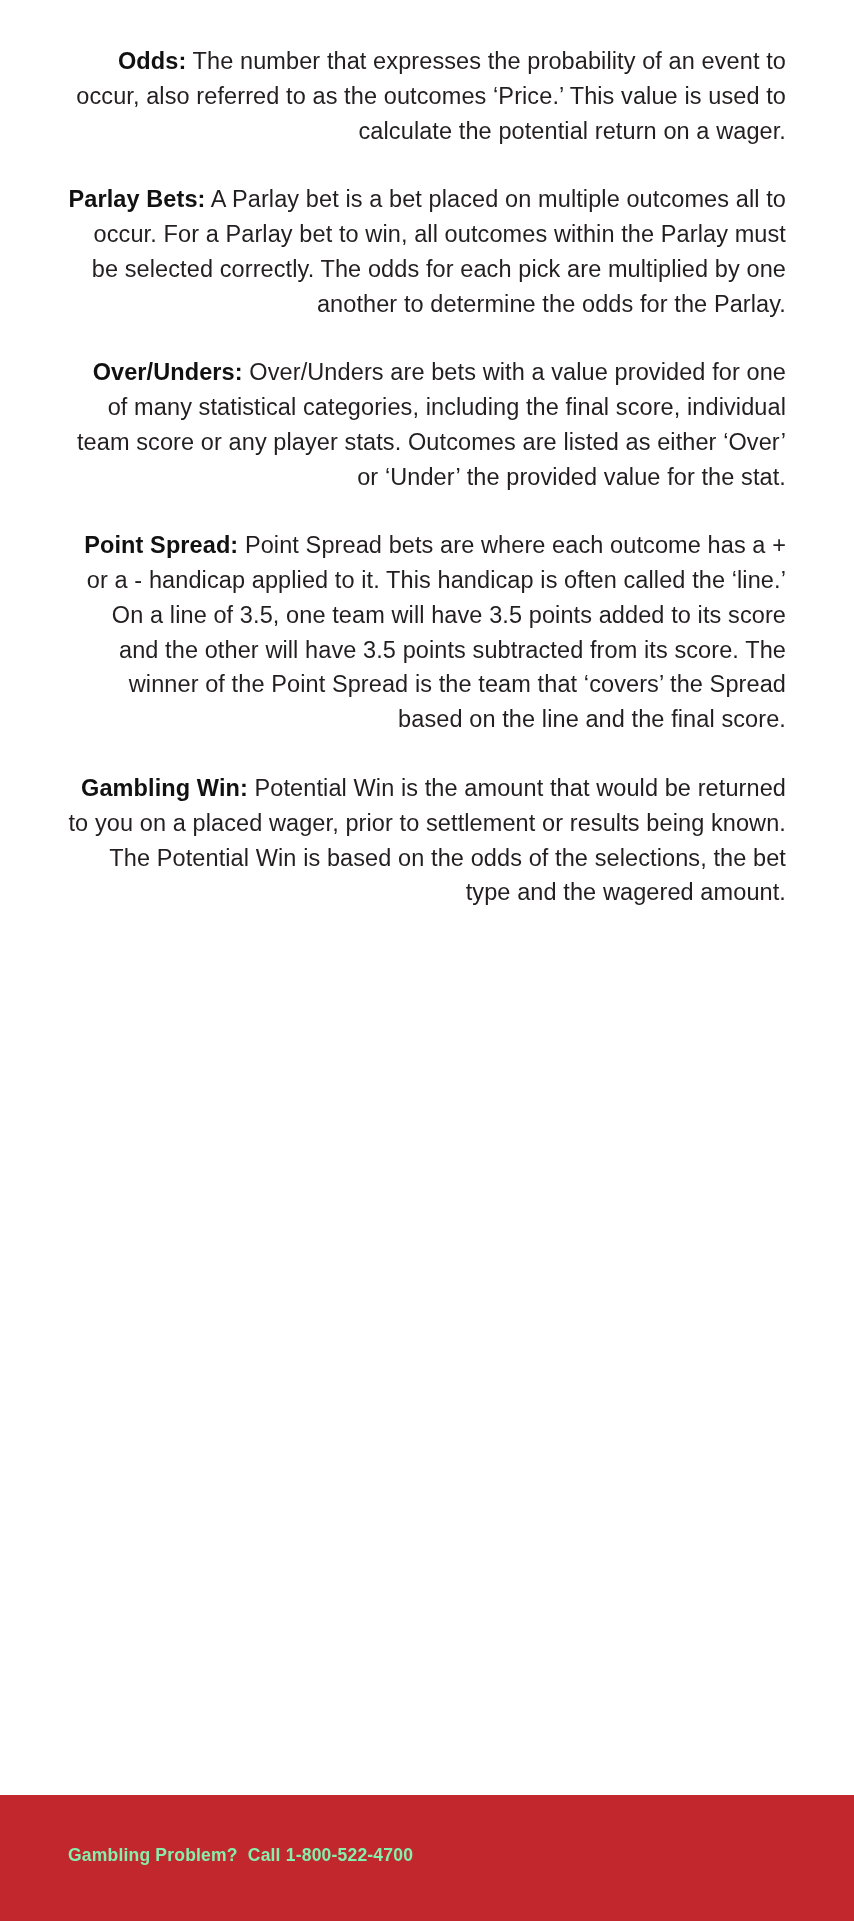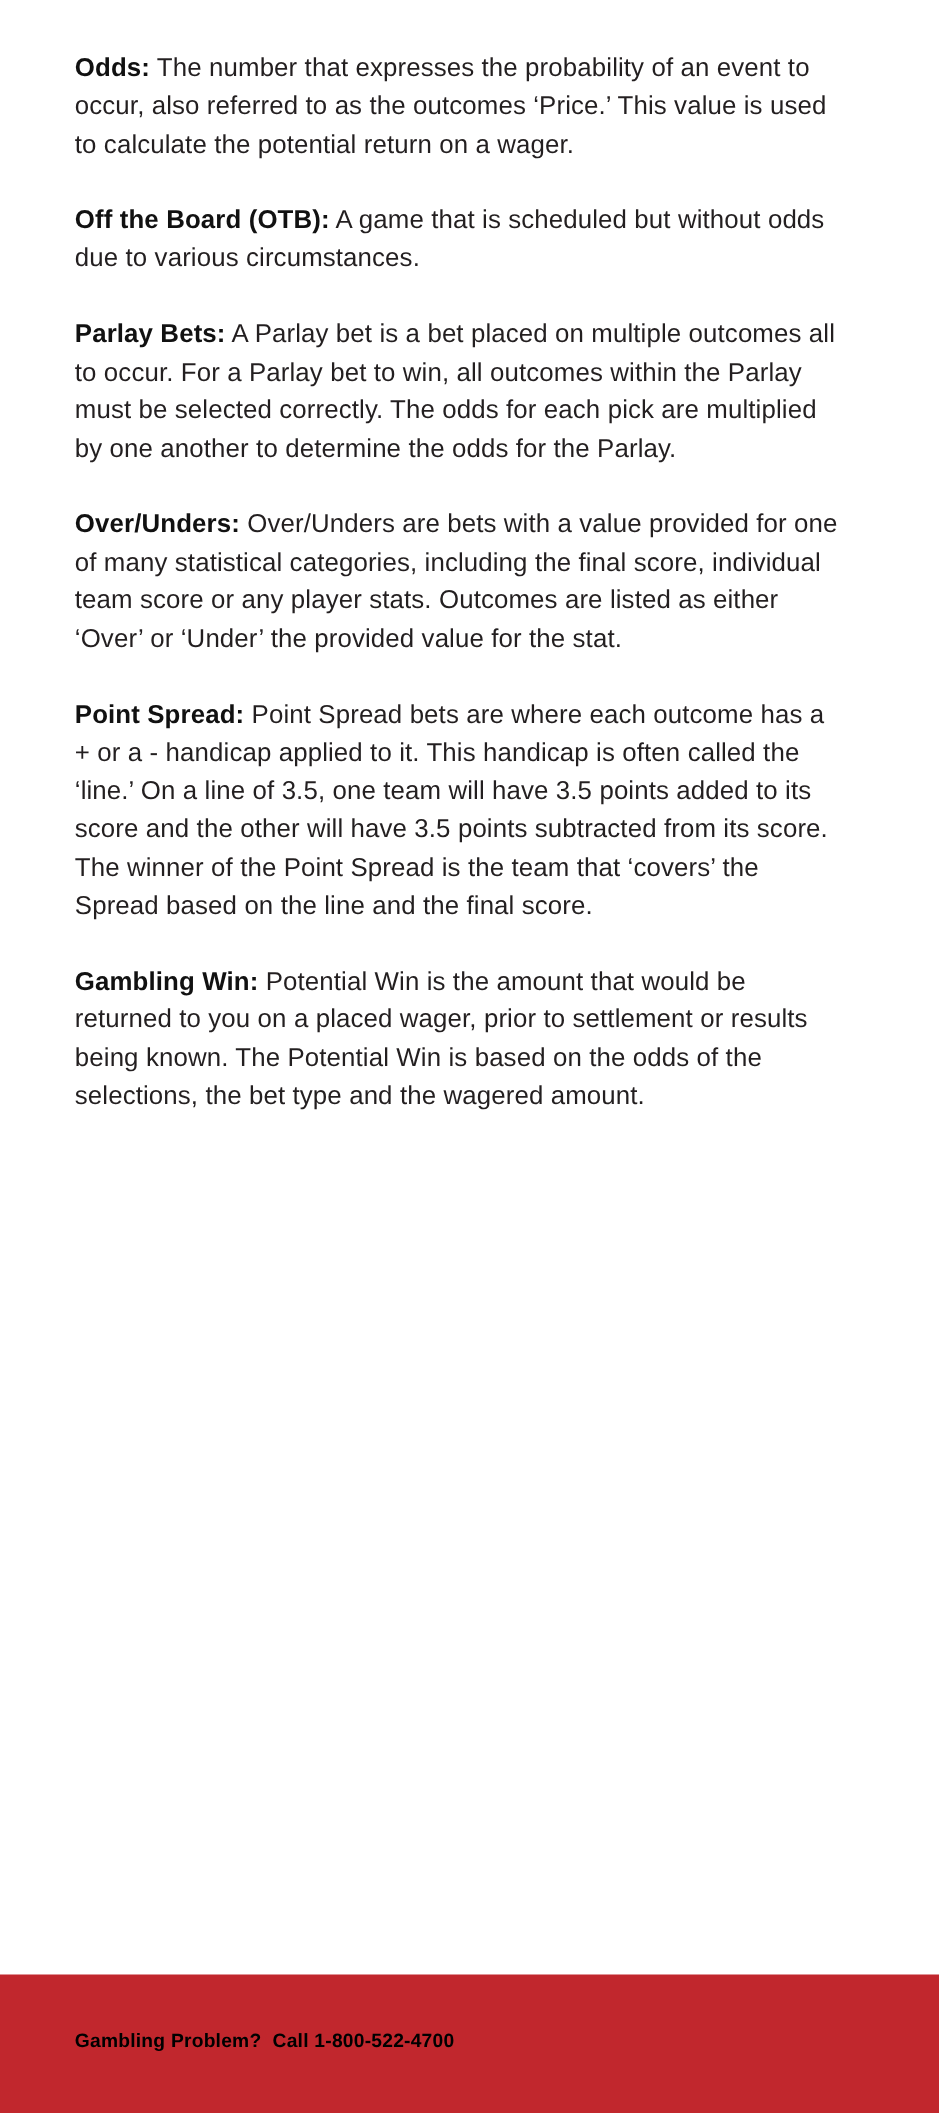--- a/index.html
+++ b/index.html
@@ -16,22 +16,23 @@
   }
   .page {
     width: 854px;
     min-height: 1921px;
     box-sizing: border-box;
     display: flex;
     flex-direction: column;
     background: #ffffff;
   }
   .glossary {
-    padding: 44px 92px 0 68px;
+    padding: 44px 68px 0 68px;
     flex: 1 1 auto;
+    text-align: right;
   }
   .entry {
     margin: 0 0 34px 0;
     font-size: 23.5px;
     line-height: 1.48;
     color: #231f20;
     letter-spacing: 0.1px;
   }
   .entry:last-child {
     margin-bottom: 0;
@@ -42,21 +43,21 @@
   }
   .definition {
     font-weight: normal;
   }
   .spacer {
     flex: 1 1 auto;
     min-height: 90px;
   }
   .footer {
     background: #c1272d;
-    color: #000000;
+    color: #86efac;
     padding: 46px 88px 52px 68px;
     box-sizing: border-box;
   }
   .footer-line {
     font-size: 17.5px;
     font-weight: bold;
     line-height: 1.6;
     letter-spacing: 0.2px;
     white-space: pre;
   }
@@ -65,23 +66,20 @@
 <body>
 
 <div class="page">
 
   <div class="glossary">
 
     <p class="entry">
       <span class="term">Odds:</span><span class="definition"> The number that expresses the probability of an event to occur, also referred to as the outcomes ‘Price.’ This value is used to calculate the potential return on a wager.</span>
     </p>
 
-    <p class="entry">
-      <span class="term">Off the Board (OTB):</span><span class="definition"> A game that is scheduled but without odds due to various circumstances.</span>
-    </p>
 
     <p class="entry">
       <span class="term">Parlay Bets:</span><span class="definition"> A Parlay bet is a bet placed on multiple outcomes all to occur. For a Parlay bet to win, all outcomes within the Parlay must be selected correctly. The odds for each pick are multiplied by one another to determine the odds for the Parlay.</span>
     </p>
 
     <p class="entry">
       <span class="term">Over/Unders:</span><span class="definition"> Over/Unders are bets with a value provided for one of many statistical categories, including the final score, individual team score or any player stats. Outcomes are listed as either ‘Over’ or ‘Under’ the provided value for the stat.</span>
     </p>
 
 

